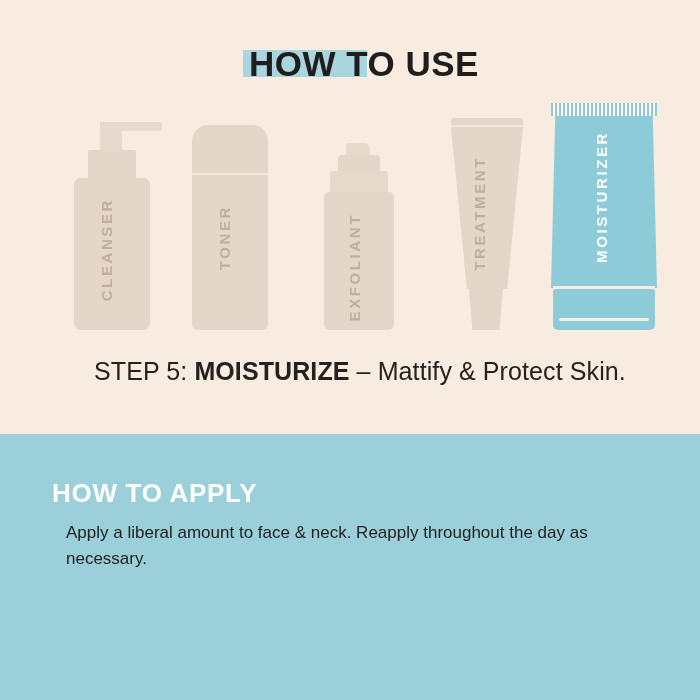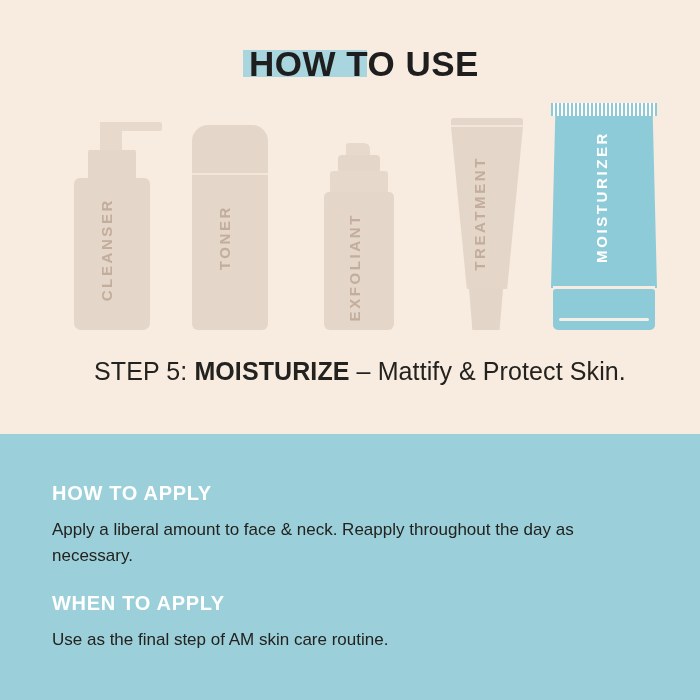--- a/index.html
+++ b/index.html
@@ -255,32 +255,32 @@
   }
   .block {
     position: absolute;
     left: 52px;
     width: 604px;
   }
   #block-how { top: 46px; }
   #block-when { top: 156px; }
 
   .block-heading {
-    font-size: 20px;
+    font-size: 26px;
     font-weight: bold;
     color: #ffffff;
     letter-spacing: 0.7px;
     line-height: 26px;
     margin: 0 0 11px 0;
   }
   .block-body {
     font-size: 17px;
     color: #23221f;
     line-height: 26px;
-    margin: 0;
+    margin: 14px;
     max-width: 600px;
   }
 </style>
 </head>
 <body>
 
 <div class="infographic">
 
   <div class="top-section">
 
@@ -341,20 +341,16 @@
 
   </div>
 
   <div class="bottom-section">
 
     <div class="block" id="block-how">
       <p class="block-heading">HOW TO APPLY</p>
       <p class="block-body">Apply a liberal amount to face &amp; neck. Reapply throughout the day as necessary.</p>
     </div>
 
-    <div class="block" id="block-when">
-      <p class="block-heading">WHEN TO APPLY</p>
-      <p class="block-body">Use as the final step of AM skin care routine.</p>
-    </div>
 
   </div>
 
 </div>
 
 </body></html>

